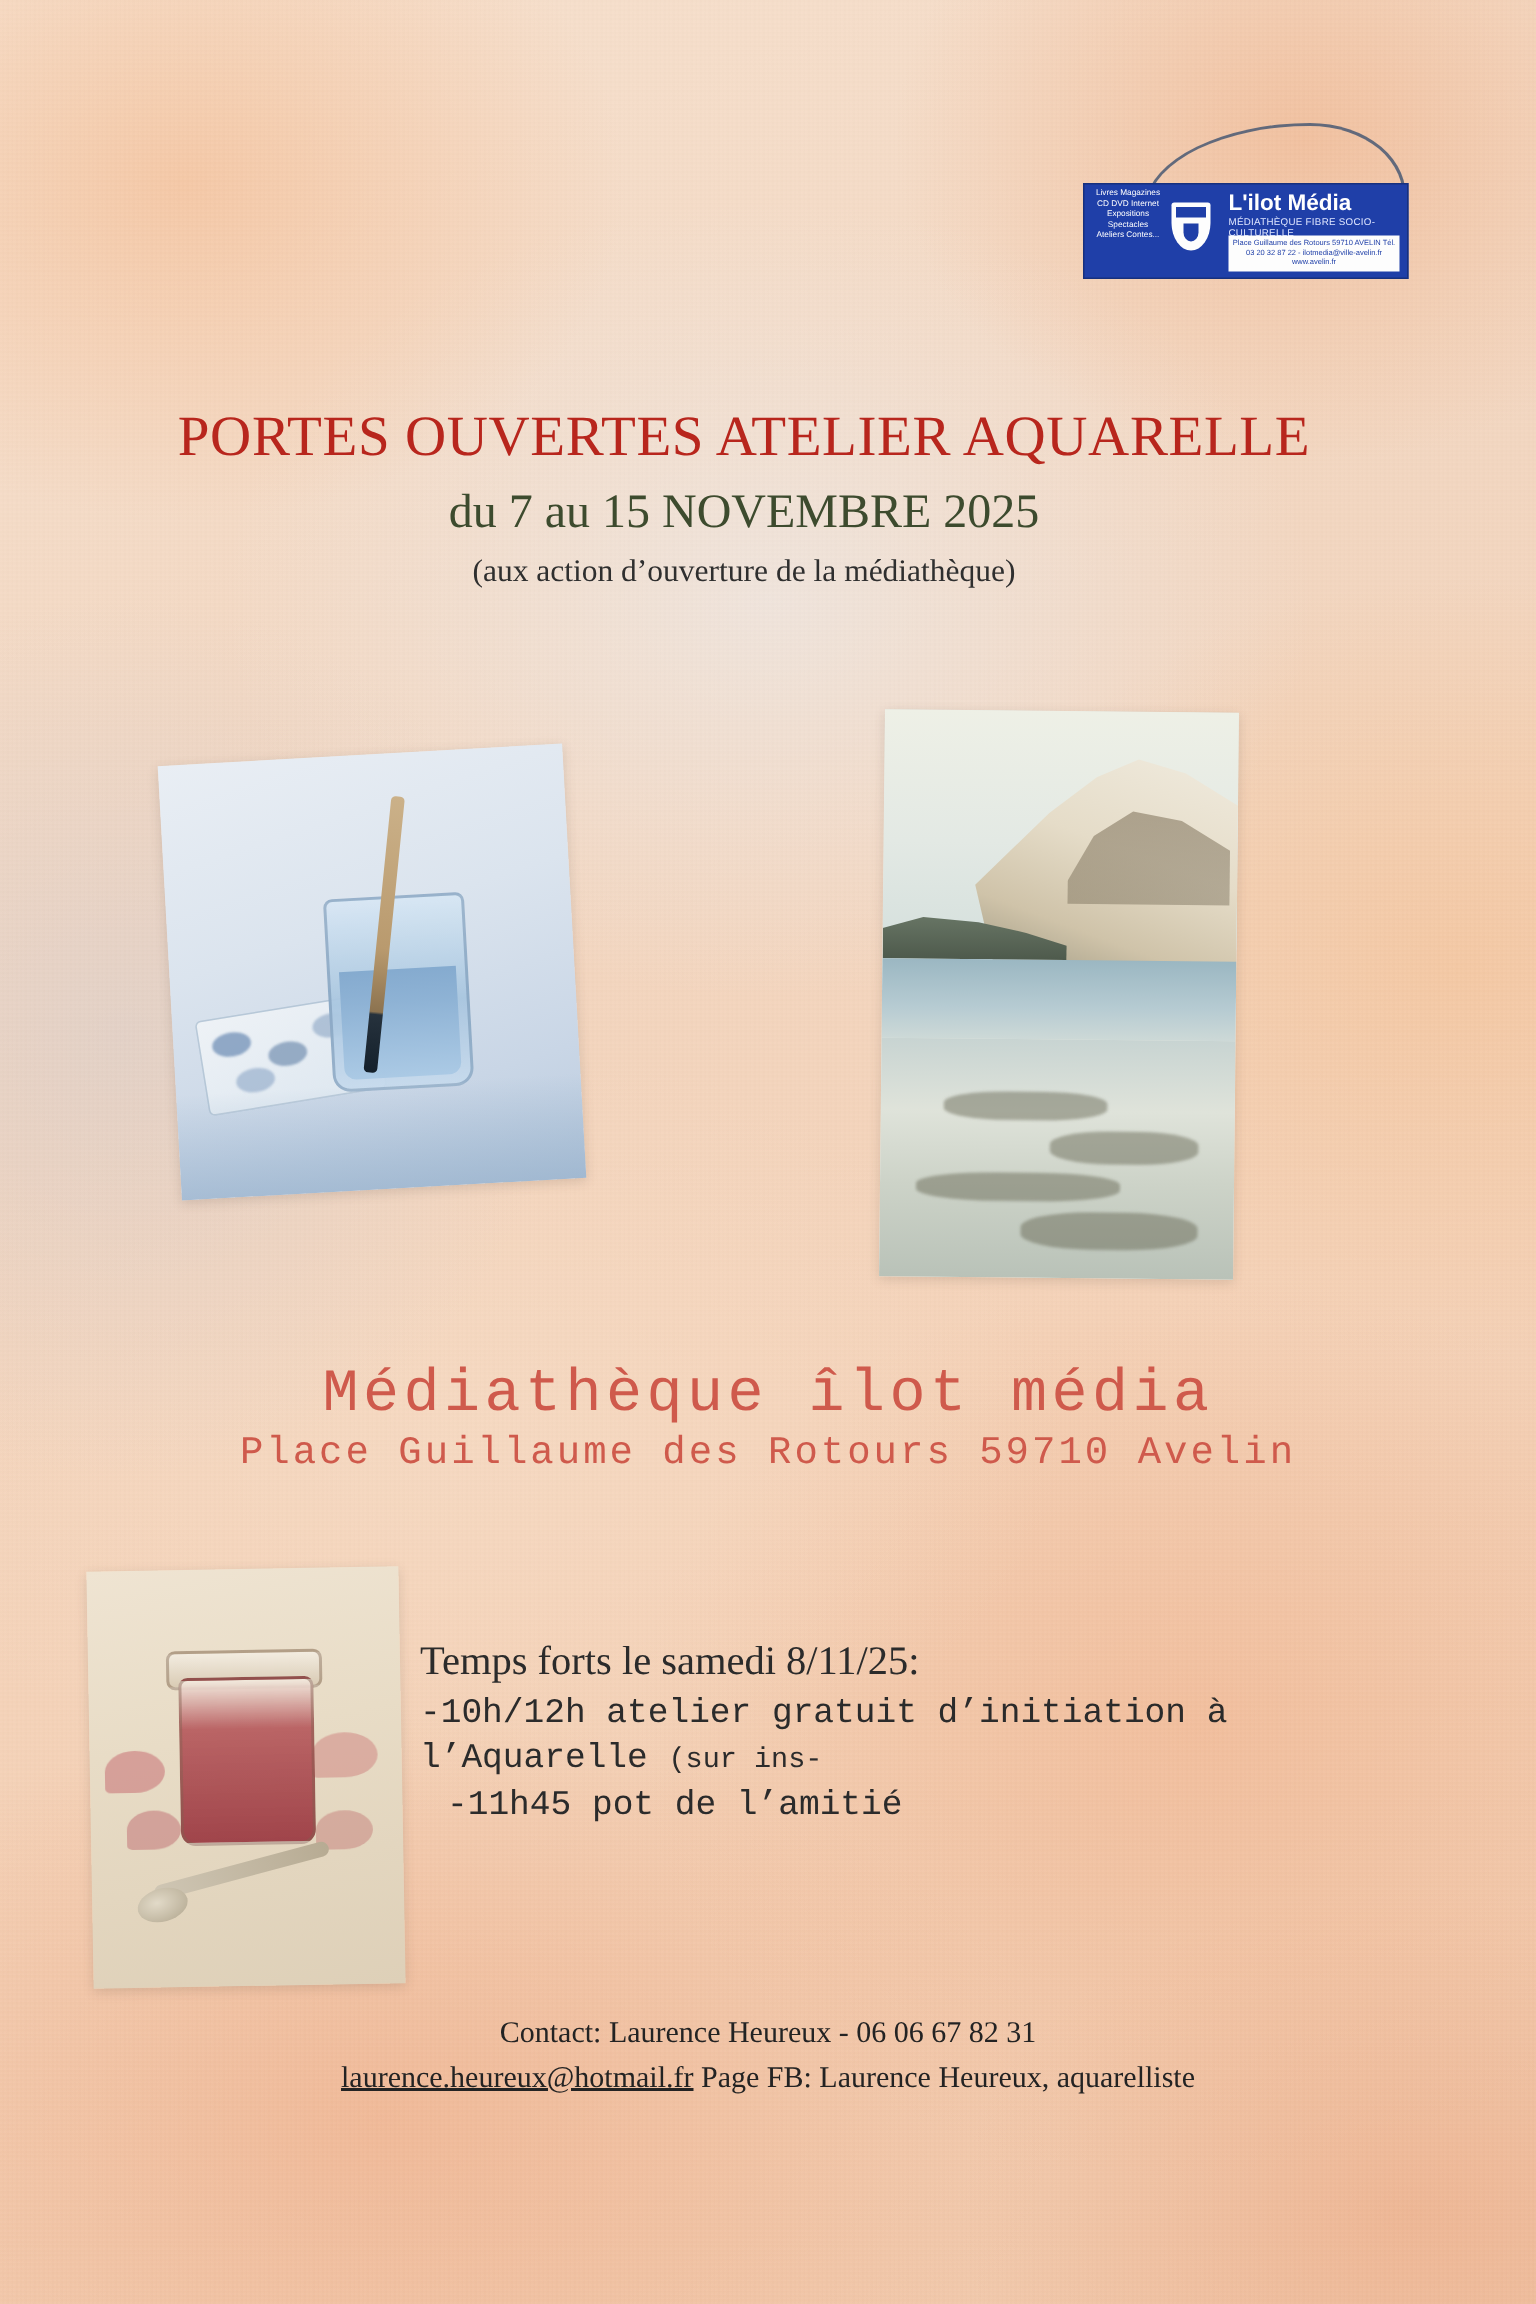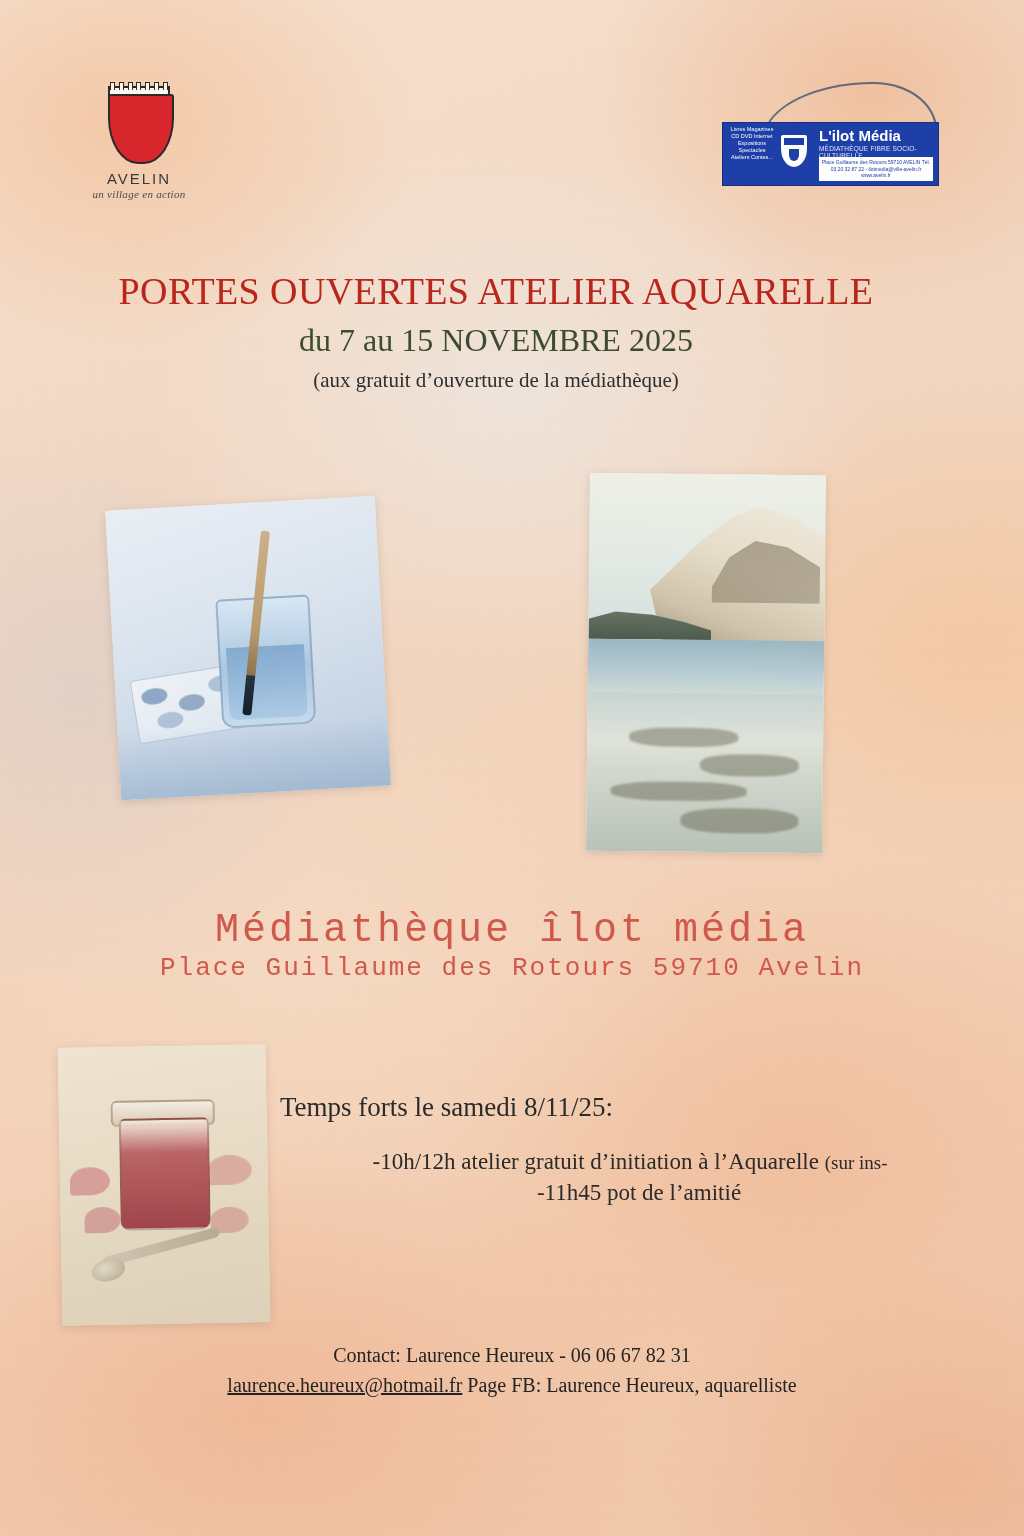--- a/index.html
+++ b/index.html
@@ -462,27 +462,26 @@
   .highlights {
     position: absolute;
     left: 280px;
     top: 1092px;
     width: 700px;
     color: #2b2b2b;
   }
   .hl-title {
     font-family: "Liberation Serif", serif;
     font-size: 27px;
-    margin-bottom: 24px;
+    margin-bottom: 4px;
   }
   .hl-line {
-    font-family: Liberation Serif, serif;
+    font-family: Liberation Mono, monospace;
     font-size: 23px;
     line-height: 30px;
-    text-align: center;
   }
   .hl-small {
     font-size: 19px;
   }
   .hl-indent {
     margin-left: 18px;
   }
 
   
   .contact {
@@ -501,37 +500,20 @@
     text-decoration: underline;
     margin-top: 16px;
   }
 </style>
 </head>
 <body>
 
 <div class="poster">
   <div class="grain"></div>
 
-  <div class="avelin-logo">
-    <div class="crest">
-      <div class="crest-top"></div>
-      <div class="crest-teeth">
-        <i></i>
-          <i></i>
-          <i></i>
-          <i></i>
-          <i></i>
-          <i></i>
-          <i></i>
-      </div>
-      <div class="crest-shield"></div>
-    </div>
-    <div class="avelin-name">AVELIN</div>
-    <div class="avelin-tag">un village en action</div>
-  </div>
 
   <div class="ilot-logo">
     <div class="ilot-roof"></div>
     <div class="ilot-roof2"></div>
     <div class="ilot-panel">
       <div class="ilot-left-col">Livres
 Magazines
 CD
 DVD
 Internet
@@ -547,21 +529,21 @@
       <div class="ilot-sub">MÉDIATHÈQUE FIBRE SOCIO-CULTURELLE</div>
       <div class="ilot-addr">Place Guillaume des Rotours 59710 AVELIN
 Tél. 03 20 32 87 22 - ilotmedia@ville-avelin.fr
 www.avelin.fr</div>
     </div>
   </div>
 
   <div class="headline">
     <div class="title-main">PORTES OUVERTES ATELIER AQUARELLE</div>
     <div class="title-dates">du 7 au 15 NOVEMBRE 2025</div>
-    <div class="title-hours">(aux gratuit d’ouverture de la médiathèque)</div>
+    <div class="title-hours">(aux action d’ouverture de la médiathèque)</div>
   </div>
 
   <div class="art art-jar">
     <div class="jar-palette">
       <div class="blob" style="left:8px;  top:10px; background:rgba(70,110,160,0.55);"></div>
       <div class="blob" style="left:44px; top:22px; background:rgba(50,90,140,0.45);"></div>
       <div class="blob" style="left:76px; top:8px;  background:rgba(120,150,185,0.5);"></div>
       <div class="blob" style="left:20px; top:36px; background:rgba(95,130,175,0.4);"></div>
     </div>
     <div class="jar-glass">

